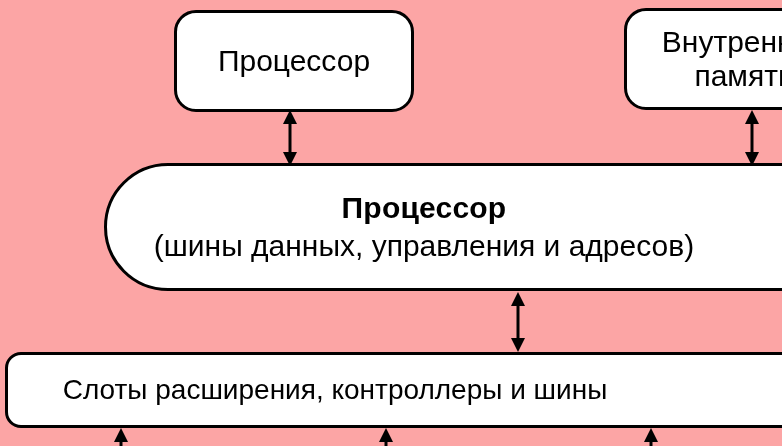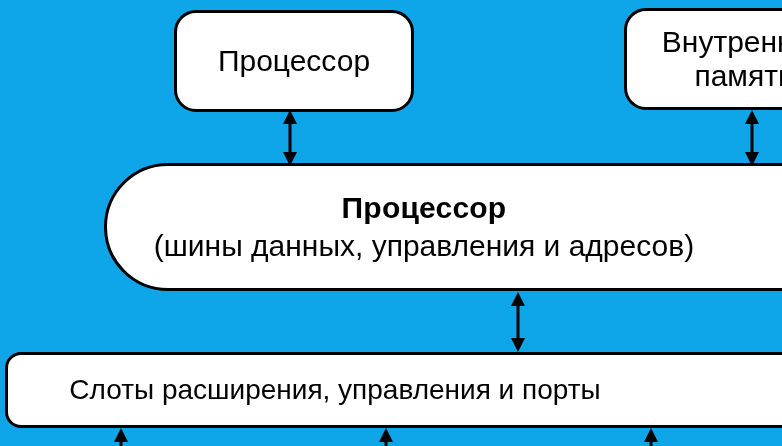--- a/index.html
+++ b/index.html
@@ -5,21 +5,21 @@
 <style>
   html, body {
     margin: 0;
     padding: 0;
     background: #ffffff;
   }
   #canvas {
     position: relative;
     width: 782px;
     height: 446px;
-    background: #0ea5e9;
+    background: #fca5a5;
     overflow: hidden;
     font-family: "Liberation Sans", "DejaVu Sans", sans-serif;
   }
   .node {
     position: absolute;
     box-sizing: border-box;
     border: 3px solid #000000;
     background: #ffffff;
     display: flex;
     align-items: center;
@@ -108,21 +108,21 @@
   <div class="node" id="node-memory">
     <span class="node-label">Внутренняя память</span>
   </div>
 
   <div class="node" id="node-bus">
     <span id="bus-title">Процессор</span>
     <span id="bus-subtitle">(шины данных, управления и адресов)</span>
   </div>
 
   <div class="node" id="node-slots">
-    <span class="node-label">Слоты расширения, управления и порты</span>
+    <span class="node-label">Слоты расширения, контроллеры и шины</span>
   </div>
 
   <div class="connector" style="left:278px; top:110px;">
     <svg width="24" height="56" viewBox="0 0 24 56" aria-hidden="true">
       <line x1="12" y1="6" x2="12" y2="50" stroke="#000000" stroke-width="3"></line>
       <polygon points="12,0 5,14 19,14" fill="#000000"></polygon>
       <polygon points="12,56 5,42 19,42" fill="#000000"></polygon>
     </svg>
   </div>
 

